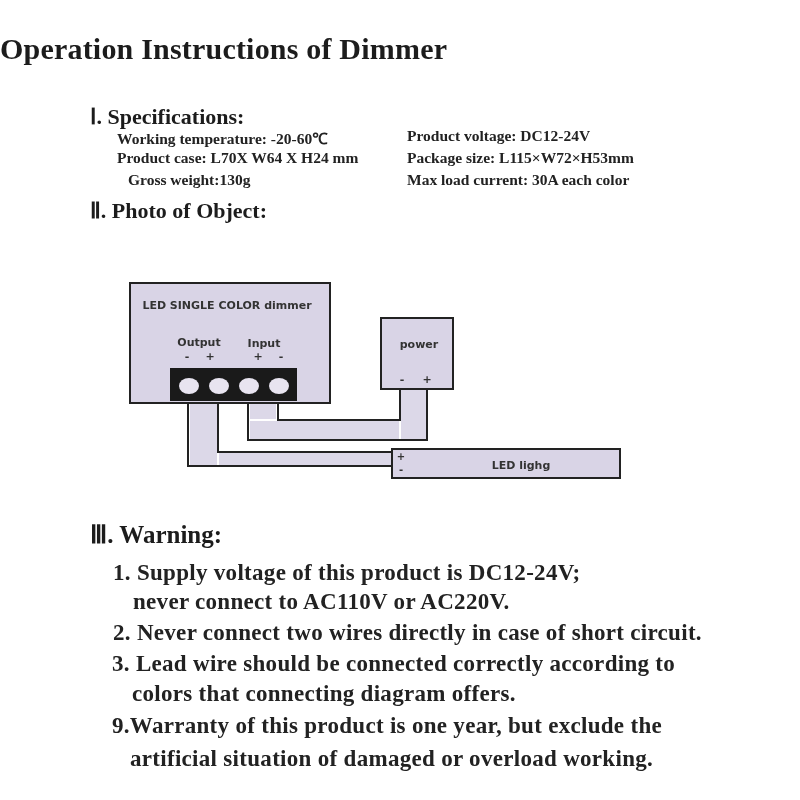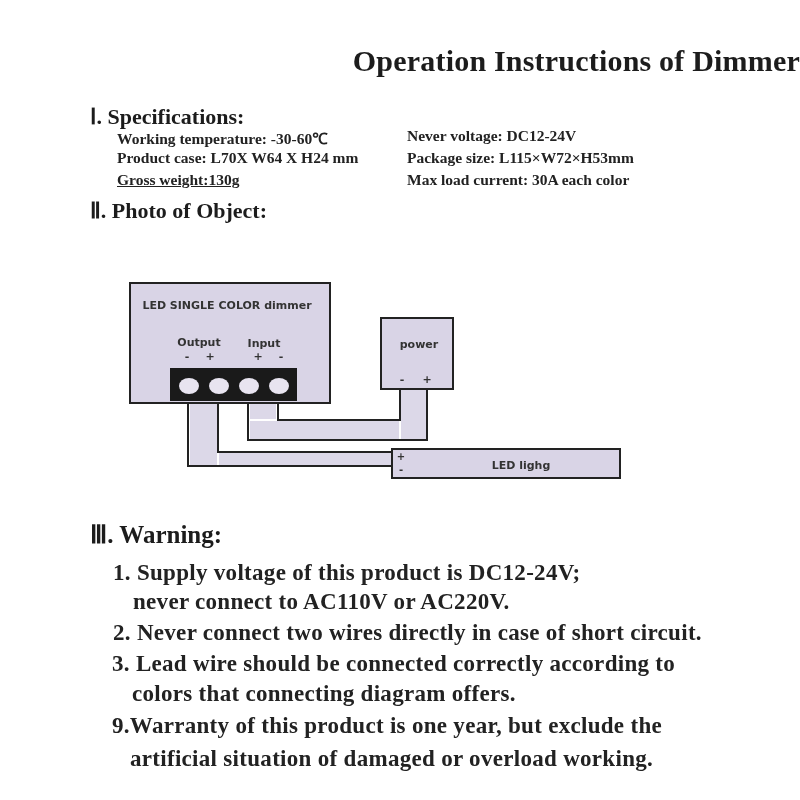--- a/index.html
+++ b/index.html
@@ -1,35 +1,35 @@
 <!DOCTYPE html>
 <html><head>
 <meta charset="utf-8">
 <style>
   html, body { margin:0; padding:0; }
   body { width:800px; height:800px; background:#ffffff; position:relative; overflow:hidden;
          font-family:"Liberation Serif", serif; color:#1c1c1c; }
   .abs { position:absolute; white-space:nowrap; }
-  .title { left:0; width:800px; text-align:right; top:44px; font-size:30px; font-weight:bold; letter-spacing:0.2px; }
+  .title { left:0; width:800px; text-align:left; top:32px; font-size:30px; font-weight:bold; letter-spacing:0.2px; }
   .h2 { font-size:22px; font-weight:bold; }
   .spec { font-size:15.5px; font-weight:bold; color:#222; }
   .warn-h { font-size:25px; font-weight:bold; }
   .warn { font-size:23px; font-weight:bold; color:#222; letter-spacing:0.3px; }
   .diag-label { font-family:"DejaVu Sans", sans-serif; font-weight:bold; fill:#333; }
 </style>
 </head>
 <body>
 
 <div class="abs title">Operation Instructions of Dimmer</div>
 
 <div class="abs h2" style="left:90px;top:104px;">Ⅰ. Specifications:</div>
-<div class="abs spec" style="left:117px;top:127px;">Working temperature: -30-60℃</div>
+<div class="abs spec" style="left:117px;top:127px;">Working temperature: -20-60℃</div>
 <div class="abs spec" style="left:117px;top:149px;">Product case: L70X W64 X H24 mm</div>
-<div class="abs spec" style="left:117px;top:171px;text-decoration:underline;">Gross weight:130g</div>
-<div class="abs spec" style="left:407px;top:127px;">Never voltage: DC12-24V</div>
+<div class="abs spec" style="left:128px;top:171px;">Gross weight:130g</div>
+<div class="abs spec" style="left:407px;top:127px;">Product voltage: DC12-24V</div>
 <div class="abs spec" style="left:407px;top:149px;">Package size: L115×W72×H53mm</div>
 <div class="abs spec" style="left:407px;top:171px;">Max load current: 30A each color</div>
 
 <div class="abs h2" style="left:90px;top:198px;">Ⅱ. Photo of Object:</div>
 
 <svg class="abs" style="left:0;top:0;" width="800" height="800">
 
   <g fill="none" stroke="#222" stroke-width="2">
 
     <polyline points="278,390 278,420 400,420 400,388"></polyline>

